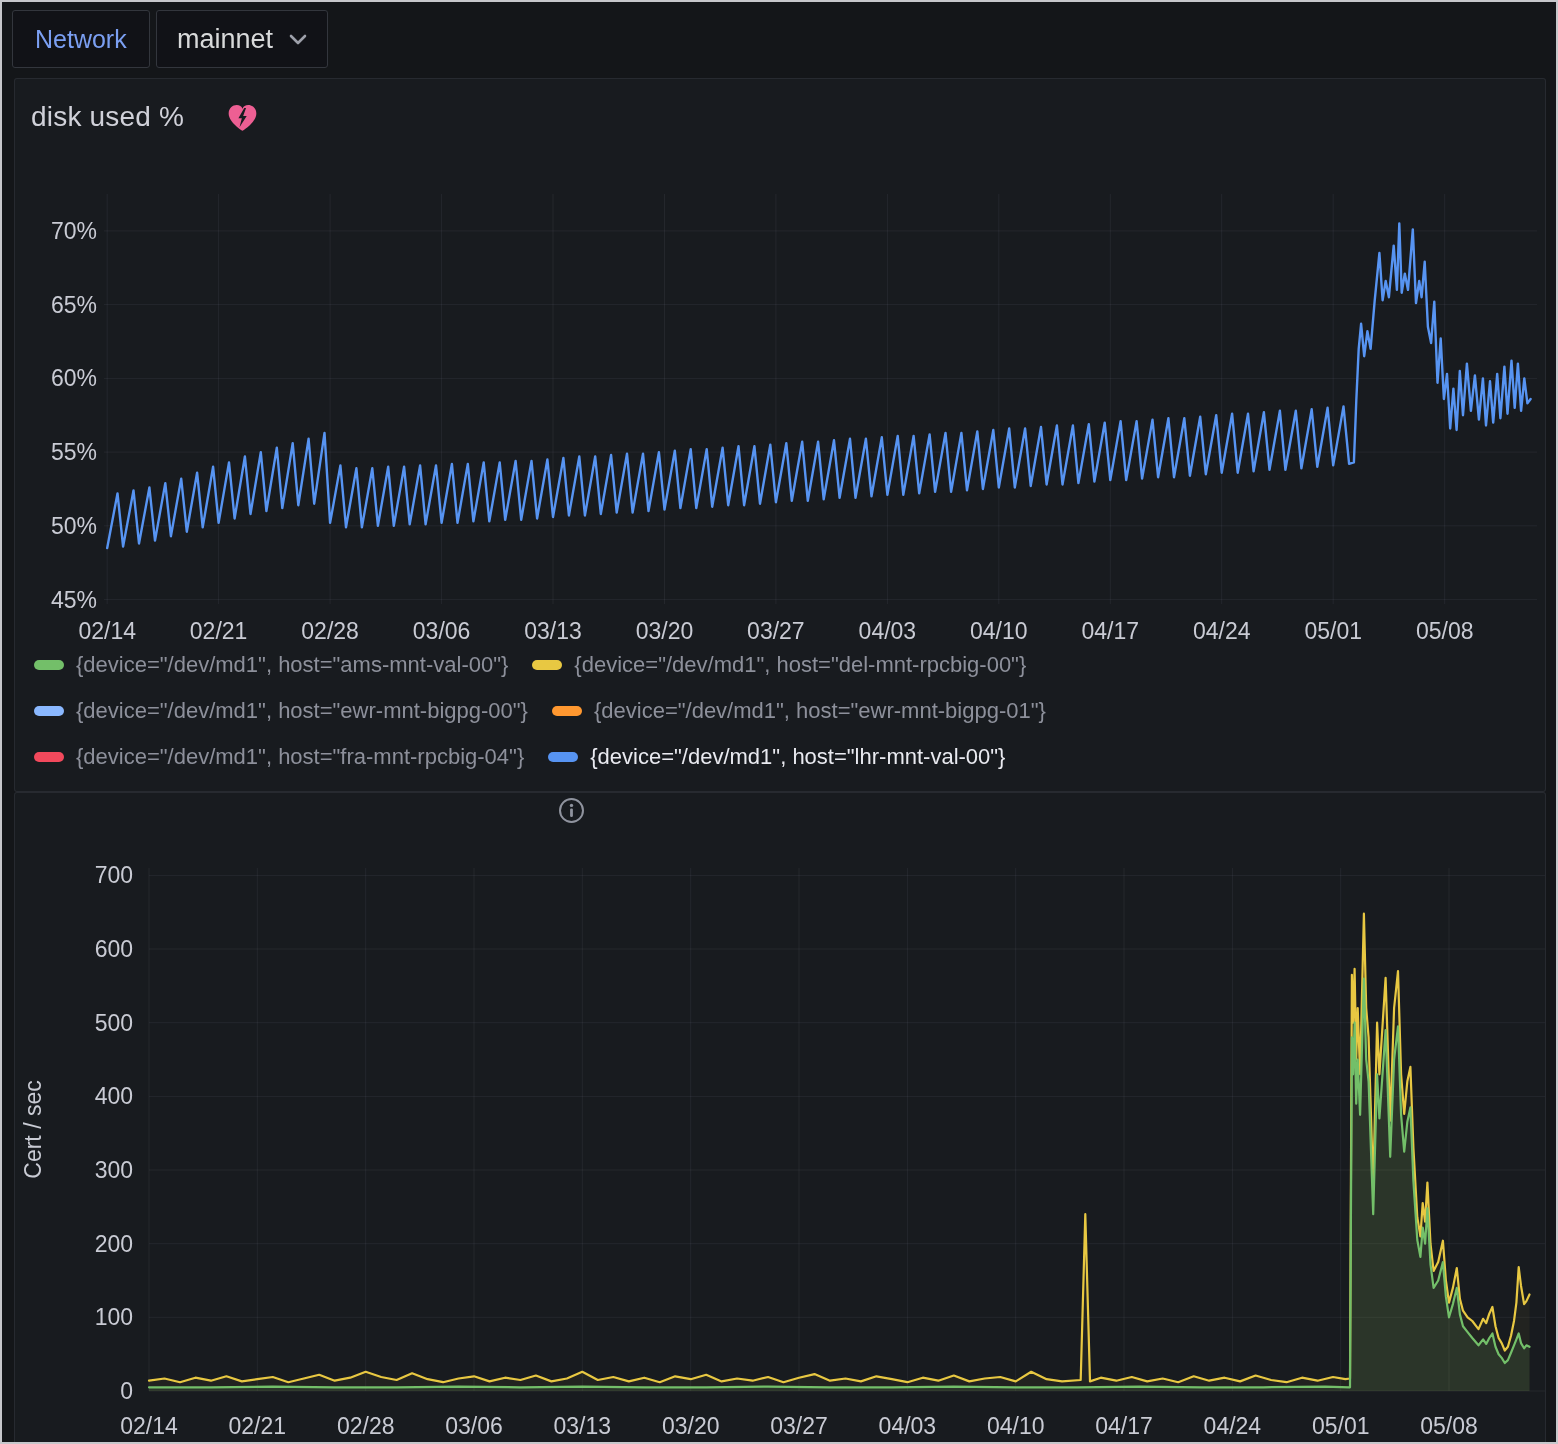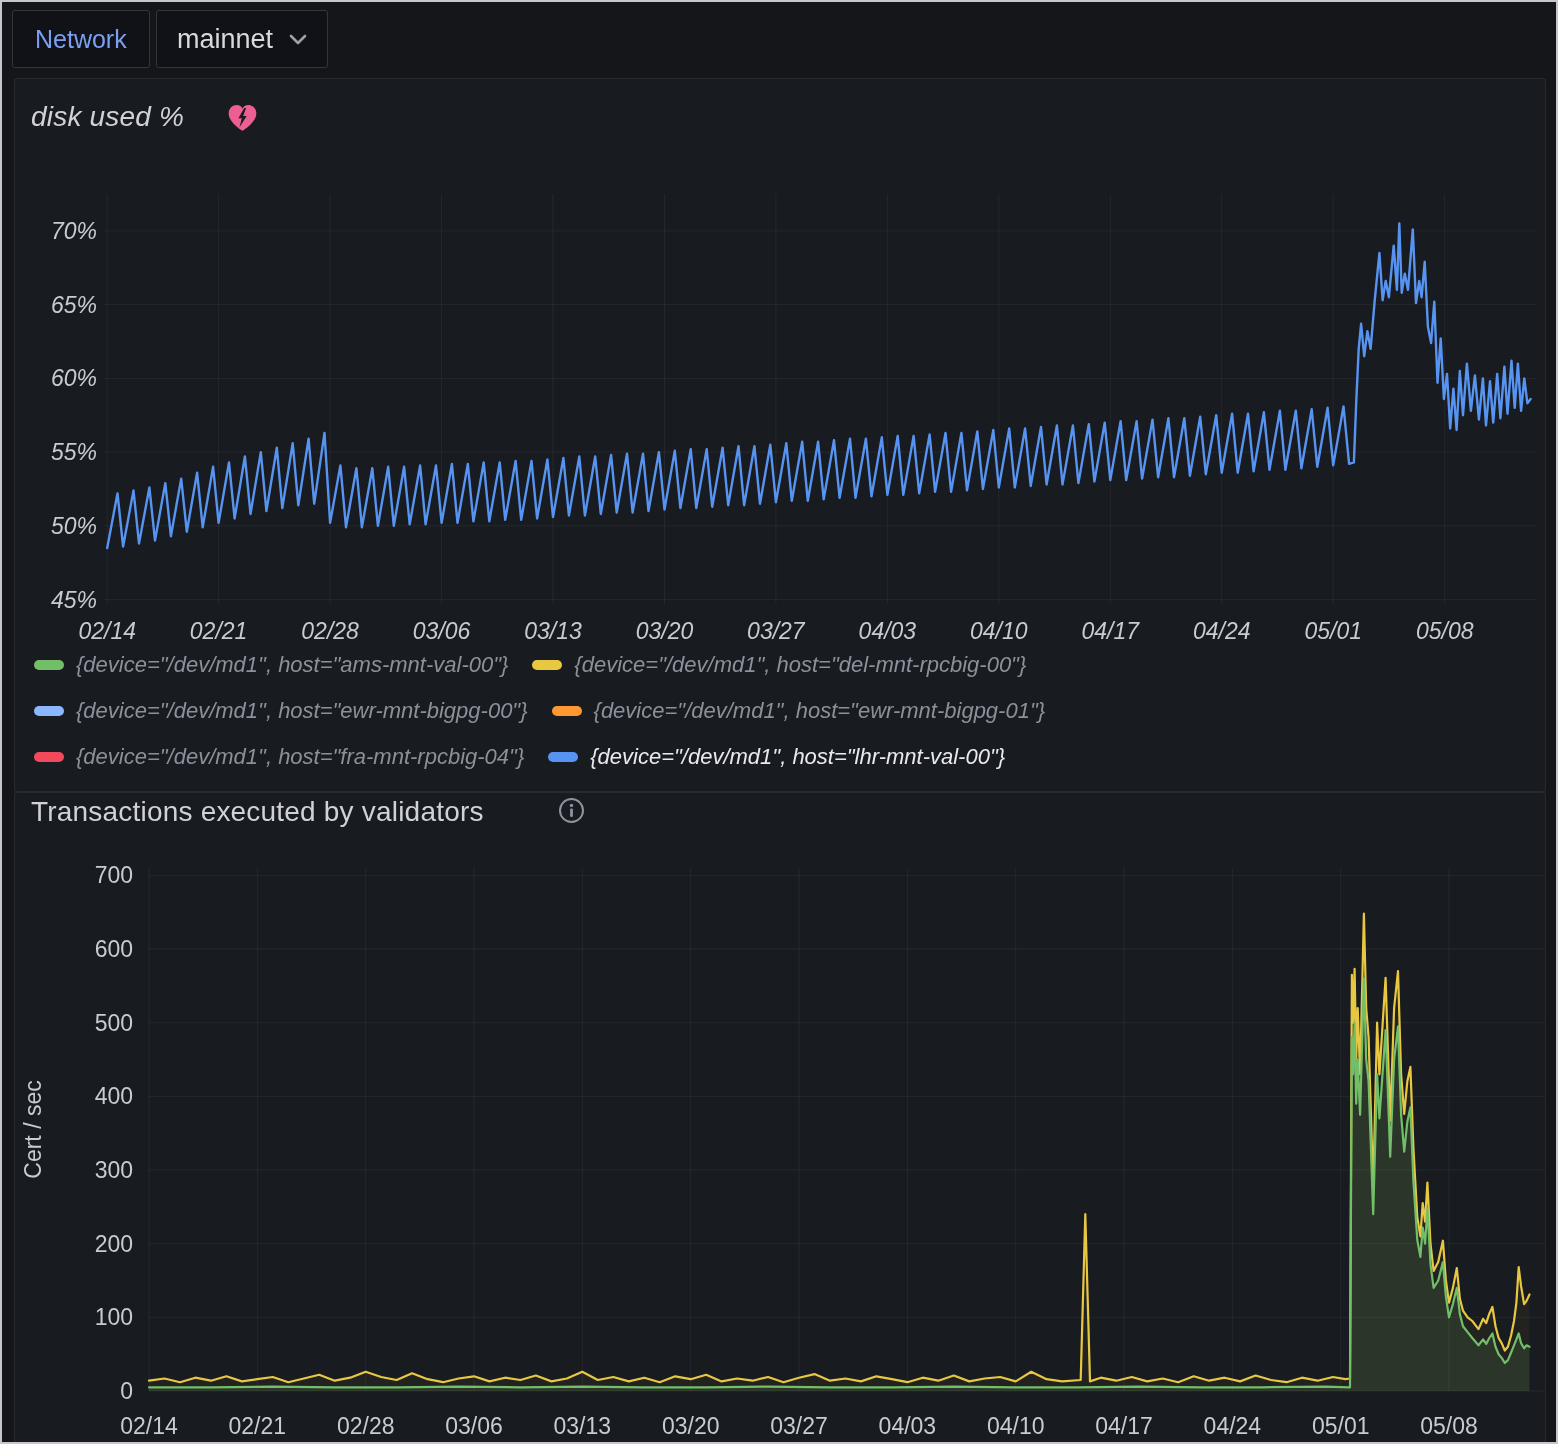--- a/index.html
+++ b/index.html
@@ -16,21 +16,21 @@
     background:#111217;border:1px solid #33363d;border-radius:3px;box-sizing:border-box;
   }
   .var-label{left:10px;padding:0 22px;color:#7b9ff2;font-size:25px;font-weight:500;}
   .var-value{left:154px;padding:0 20px;color:#d8d9da;font-size:27px;font-weight:500;gap:4px;}
   .chev{margin-left:12px;}
   
   .panel{
     position:absolute;left:12px;width:1532px;background:#181b1f;
     border:1px solid rgba(204,204,220,0.09);border-radius:3px;box-sizing:border-box;
   }
-  .panel1{top:76px;height:714px;font-style:italic;}
+  .panel1{top:76px;height:714px;}
   .panel2{top:790px;height:660px;}
   .panel-title{
     position:absolute;left:16px;margin:0;color:#d0d1d9;font-size:28px;font-weight:500;
     letter-spacing:.2px;white-space:nowrap;
   }
   .panel1 .panel-title{top:22px;}
   .panel2 .panel-title{top:3px;}
   .heart-icon{position:absolute;left:212px;top:24px;}
   .info-icon{position:absolute;left:543px;top:4px;}
   .chart-svg{position:absolute;left:0;top:0;}
@@ -130,21 +130,20 @@
           <span class="legend-label">{device="/dev/md1", host="fra-mnt-rpcbig-04"}</span>
         </div>
         <div class="legend-item hl">
           <span class="legend-swatch" style="background: rgb(87, 148, 242);"></span>
           <span class="legend-label">{device="/dev/md1", host="lhr-mnt-val-00"}</span>
         </div>
       </div>
   </section>
 
   <section class="panel panel2">
-    <h2 class="panel-title">Transactions executed by validators</h2>
     <svg class="info-icon" width="27" height="27" viewBox="0 0 27 27">
       <circle cx="13.5" cy="13.5" r="11.5" fill="none" stroke="#8f939e" stroke-width="2"></circle>
       <circle cx="13.5" cy="8.4" r="1.7" fill="#8f939e"></circle>
       <rect x="12.1" y="11.6" width="2.8" height="8.4" rx="1.2" fill="#8f939e"></rect>
     </svg>
     <svg id="chart-cert" class="chart-svg" width="1530" height="658" viewBox="0 0 1530 658">
         <line x1="134" x2="1530" y1="598.0" y2="598.0" class="grid"></line>
         <text x="118" y="606.0" text-anchor="end" class="tick">0</text>
         <line x1="134" x2="1530" y1="524.3" y2="524.3" class="grid"></line>
         <text x="118" y="532.3" text-anchor="end" class="tick">100</text>

